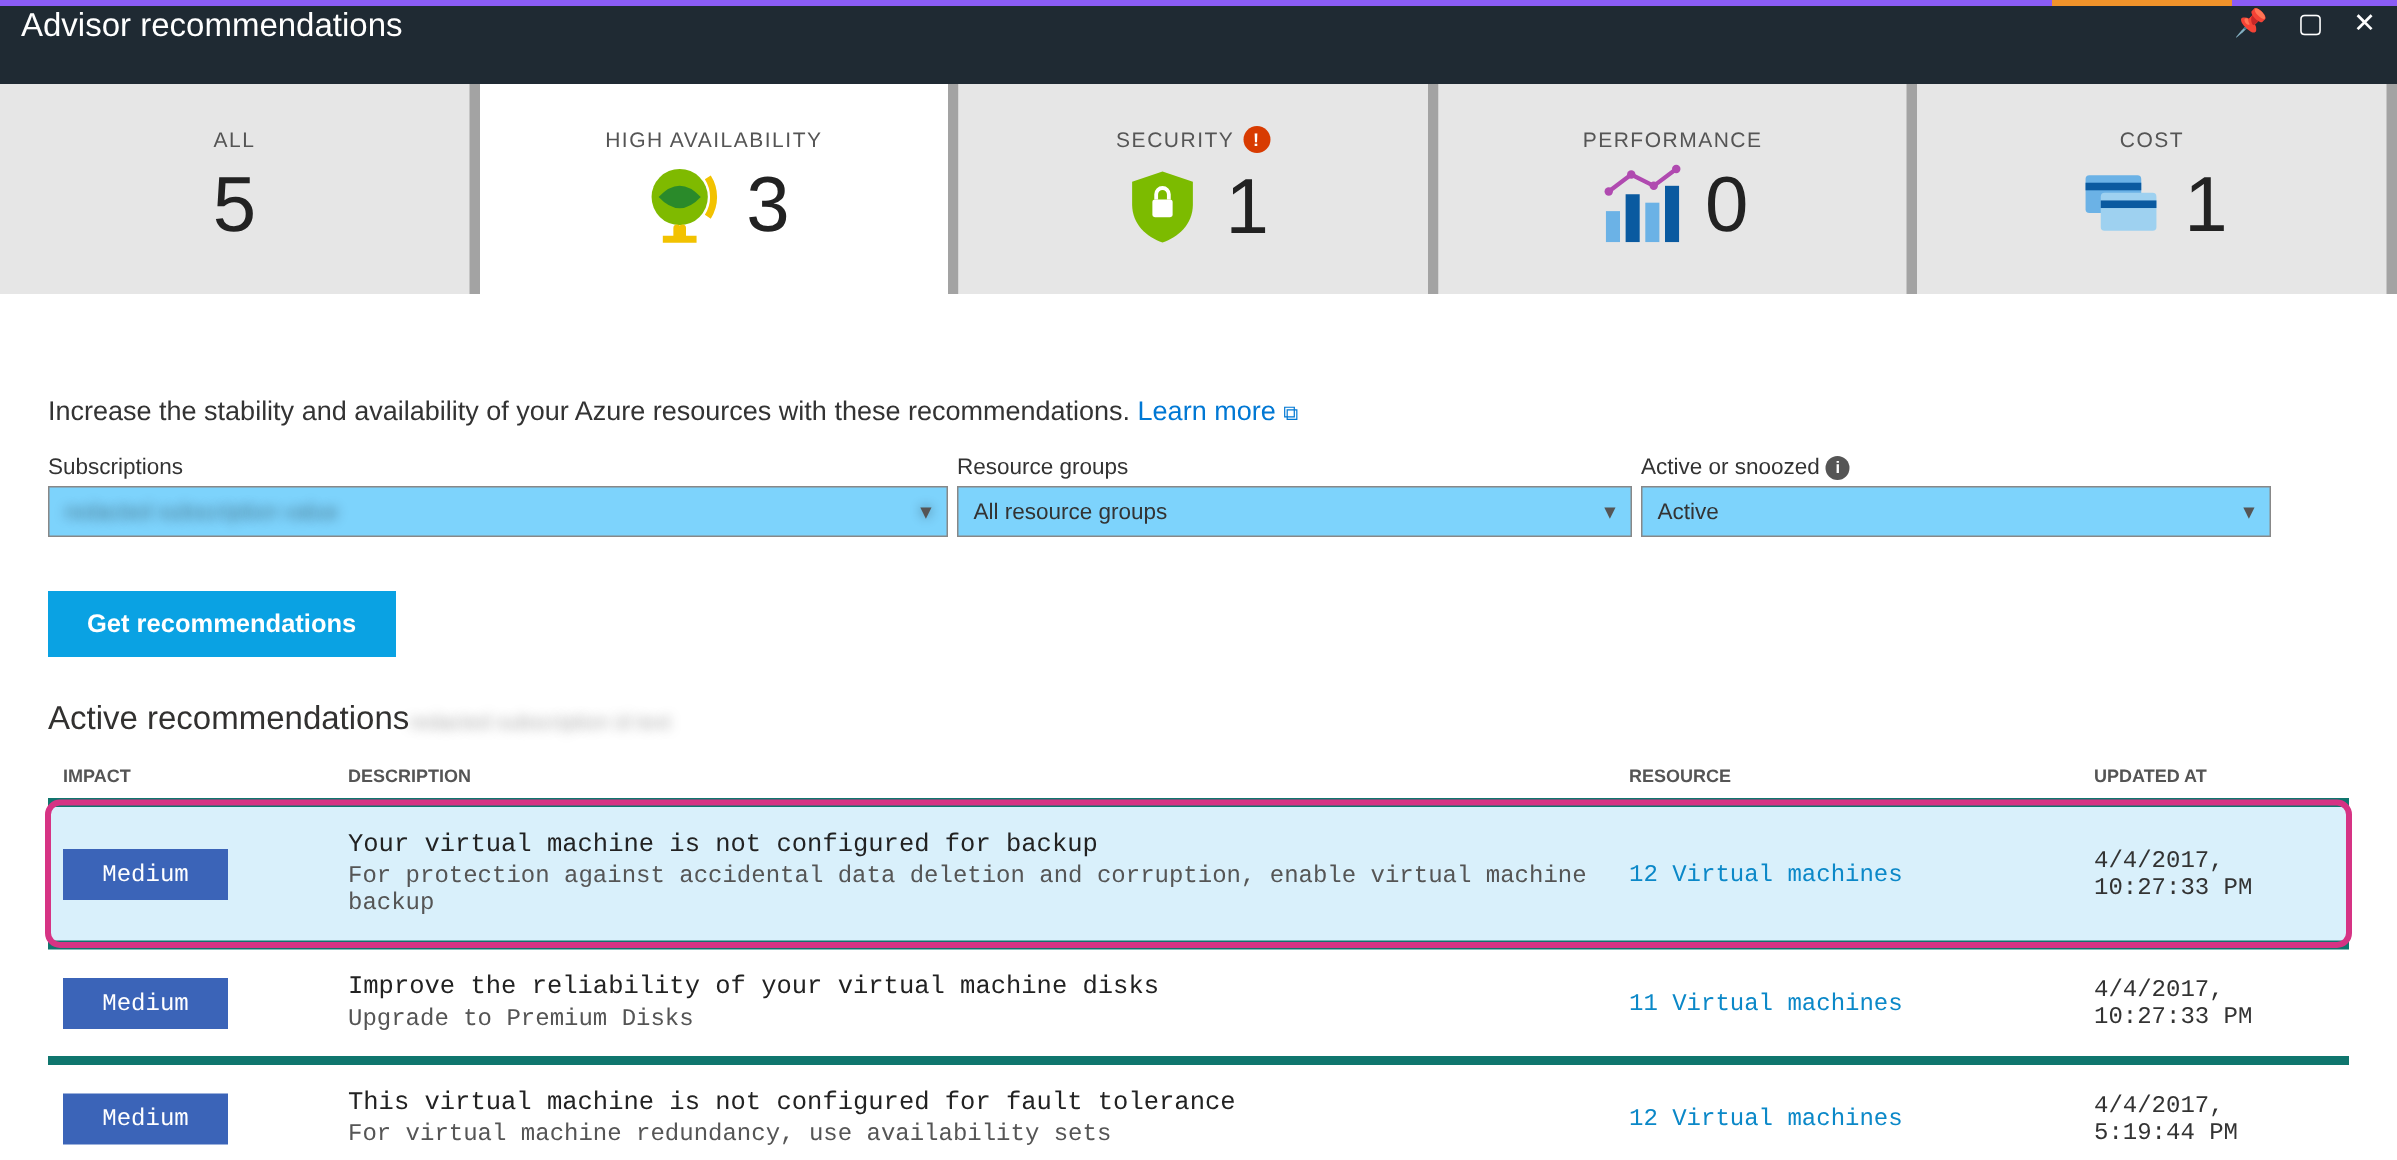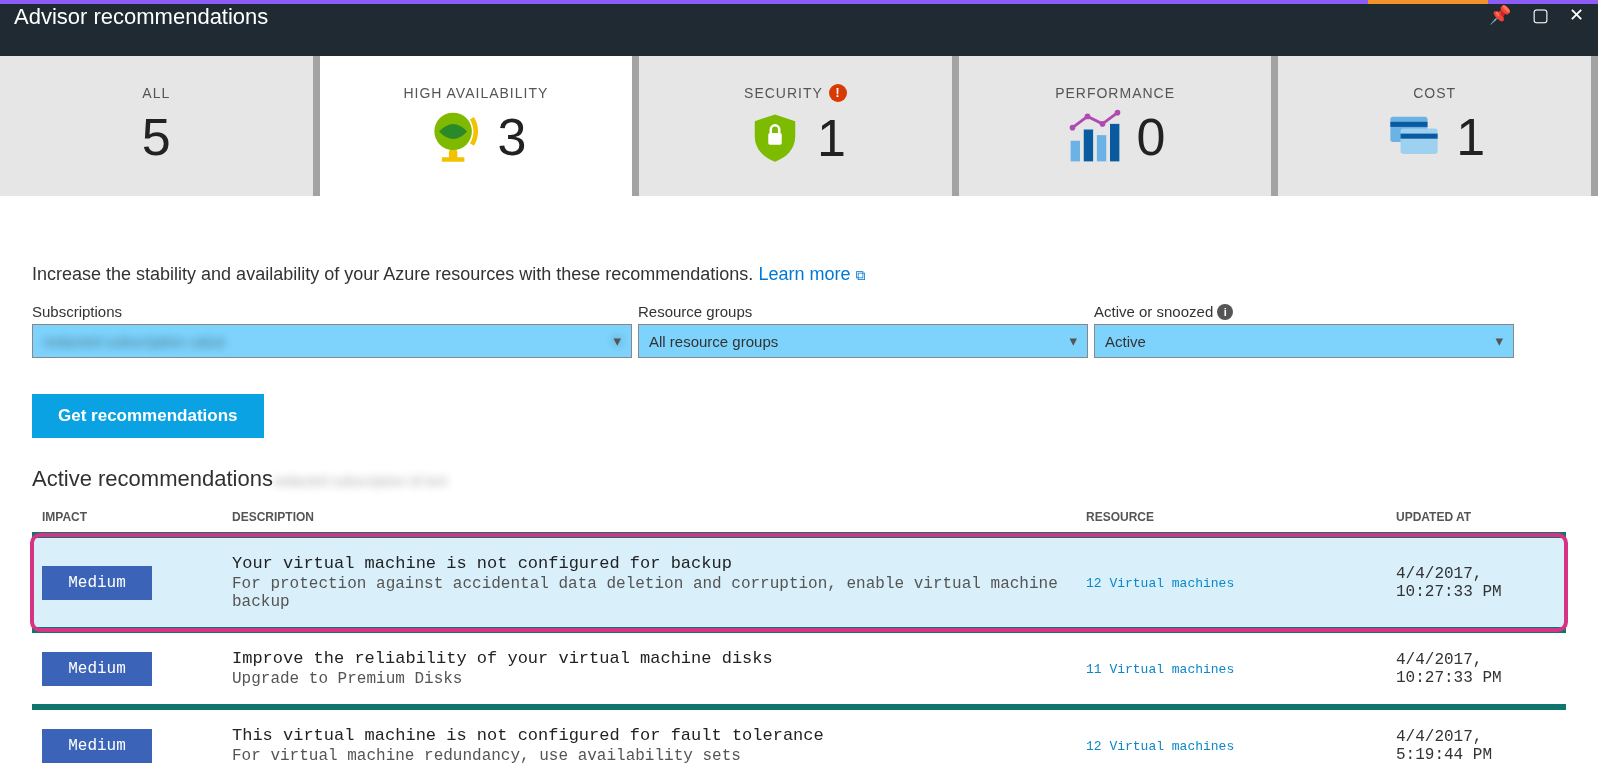--- a/index.html
+++ b/index.html
@@ -29,21 +29,21 @@
   .section-header { display:flex; justify-content:flex-start; align-items:baseline; }
   .section-header h2 { font-size:22px; font-weight:500; margin-bottom:10px; }
   .subinfo { color:transparent; text-shadow:0 0 8px rgba(0,0,0,0.35); font-size:14px; }
   table { width:100%; border-collapse:collapse; }
   thead th { text-align:left; font-size:12px; font-weight:600; color:#555; padding:8px 10px; }
   tbody tr { border-top:6px solid #0f766e;font-family:Liberation Mono, monospace; }
   tbody td { padding:16px 10px; vertical-align:middle; font-size:16px; }
   .impact-badge { background:#3b64b8; color:#fff; padding:8px 24px; font-size:16px; font-weight:500; display:inline-block; min-width:110px; text-align:center; }
   .rec-title { font-weight:500; font-size:17px; color:#222; }
   .rec-sub { font-size:16px; color:#555; margin-top:2px; }
-  .res-link { color:#0b88c8; font-size:13px; }
+  .res-link { color:#0b88c8; font-size:16px; }
   .updated { font-size:16px; color:#333; }
   tr.highlight { background:#d9f0fb; outline:4px solid #d63384; outline-offset:-2px; border-radius:8px; }
   .info-badge { width:16px; height:16px; border-radius:50%; background:#555; color:#fff; font-size:11px; display:inline-flex; align-items:center; justify-content:center; font-weight:bold; }
   .ext-icon { font-size:14px; }
 </style>
 </head>
 <body>
 
 <div class="titlebar">
   <h1>Advisor recommendations</h1>

